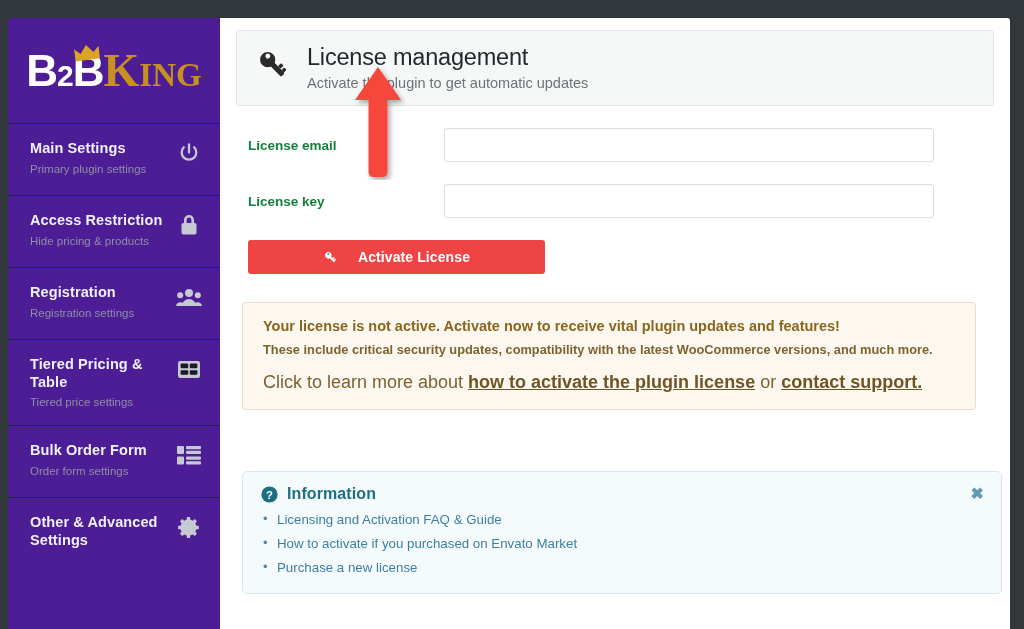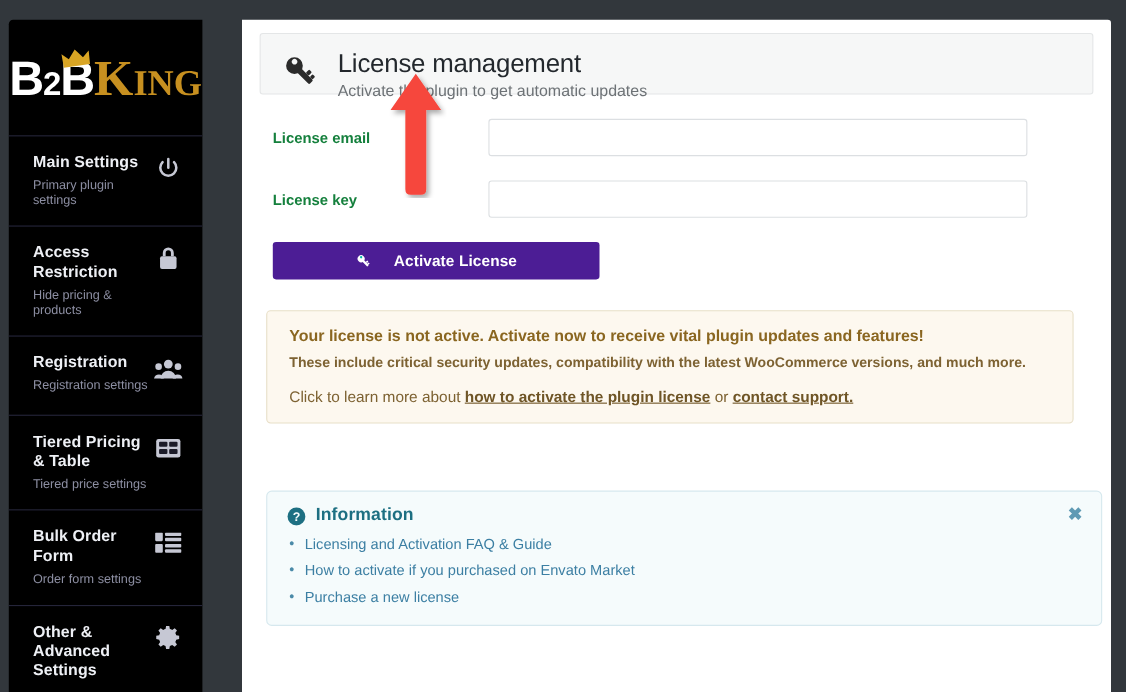--- a/index.html
+++ b/index.html
@@ -8,22 +8,22 @@
     width: 1024px; height: 629px;
     overflow: hidden;
     background: #32373c;
     font-family: "Liberation Sans", sans-serif;
   }
   .screen { position: relative; width: 1024px; height: 629px; background: #32373c; }
 
   
   .sidebar {
     position: absolute; left: 8px; top: 18px;
-    width: 176px; height: 611px;
-    background: #000000;
+    width: 212px; height: 611px;
+    background: #4c1d95;
     border-top-left-radius: 4px;
     overflow: hidden;
   }
   .logo-wrap {
     height: 105px;
     display: flex; align-items: center; justify-content: center;
     position: relative;
   }
   .logo {
     position: relative;
@@ -91,21 +91,21 @@
     overflow: hidden;
   }
   .inner { padding: 12px 16px 0 16px; }
 
   .page-head {
     background: #f6f7f7;
     border: 1px solid #e4e6e7;
     border-radius: 3px;
     padding: 13px 30px 15px 18px;
     display: flex; align-items: flex-start; gap: 16px;
-    height: 56px;
+    height: 76px;
   }
   .key-icon { color: #2b2b2b; margin-top: 3px; flex: none; }
   .head-title {
     font-size: 23.5px; color: #23282d; font-weight: 400;
     line-height: 1.16; letter-spacing: -.2px;
   }
   .head-sub {
     margin-top: 4px;
     font-size: 14.5px; color: #6d7276; font-weight: 400;
   }
@@ -123,21 +123,21 @@
     background: #fff;
     font-family: "Liberation Sans", sans-serif;
     font-size: 13.5px;
     color: #32373c;
     padding: 0 9px;
     outline: none;
   }
   .activate-btn {
     margin-top: 4px;
     width: 297px; height: 34px;
-    background: #4c1d95;
+    background: #ef4444;
     border: none; border-radius: 3px;
     color: #ffffff;
     font-family: "Liberation Sans", sans-serif;
     font-size: 14px; font-weight: 700;
     cursor: pointer;
     display: flex; align-items: center; justify-content: center; gap: 20px;
     letter-spacing: .1px;
   }
   .activate-btn .btn-key { display: flex; color: #ffffff; }
 
@@ -152,21 +152,21 @@
   .notice-title {
     font-size: 14.5px; font-weight: 700; color: #8a6620;
     line-height: 1.3;
   }
   .notice-body {
     margin-top: 5px;
     font-size: 12.8px; color: #7d6232; line-height: 1.45; font-weight: bold;
   }
   .notice-foot {
     margin-top: 13px;
-    font-size: 14px; color: #7d6232;
+    font-size: 18px; color: #7d6232;
   }
   .notice-foot a {
     color: #6f5526; font-weight: 700;
     text-decoration: underline;
   }
 
   .info {
     margin: 61px 2px 0 6px;
     width: 760px;
     background: #f5fbfc;

